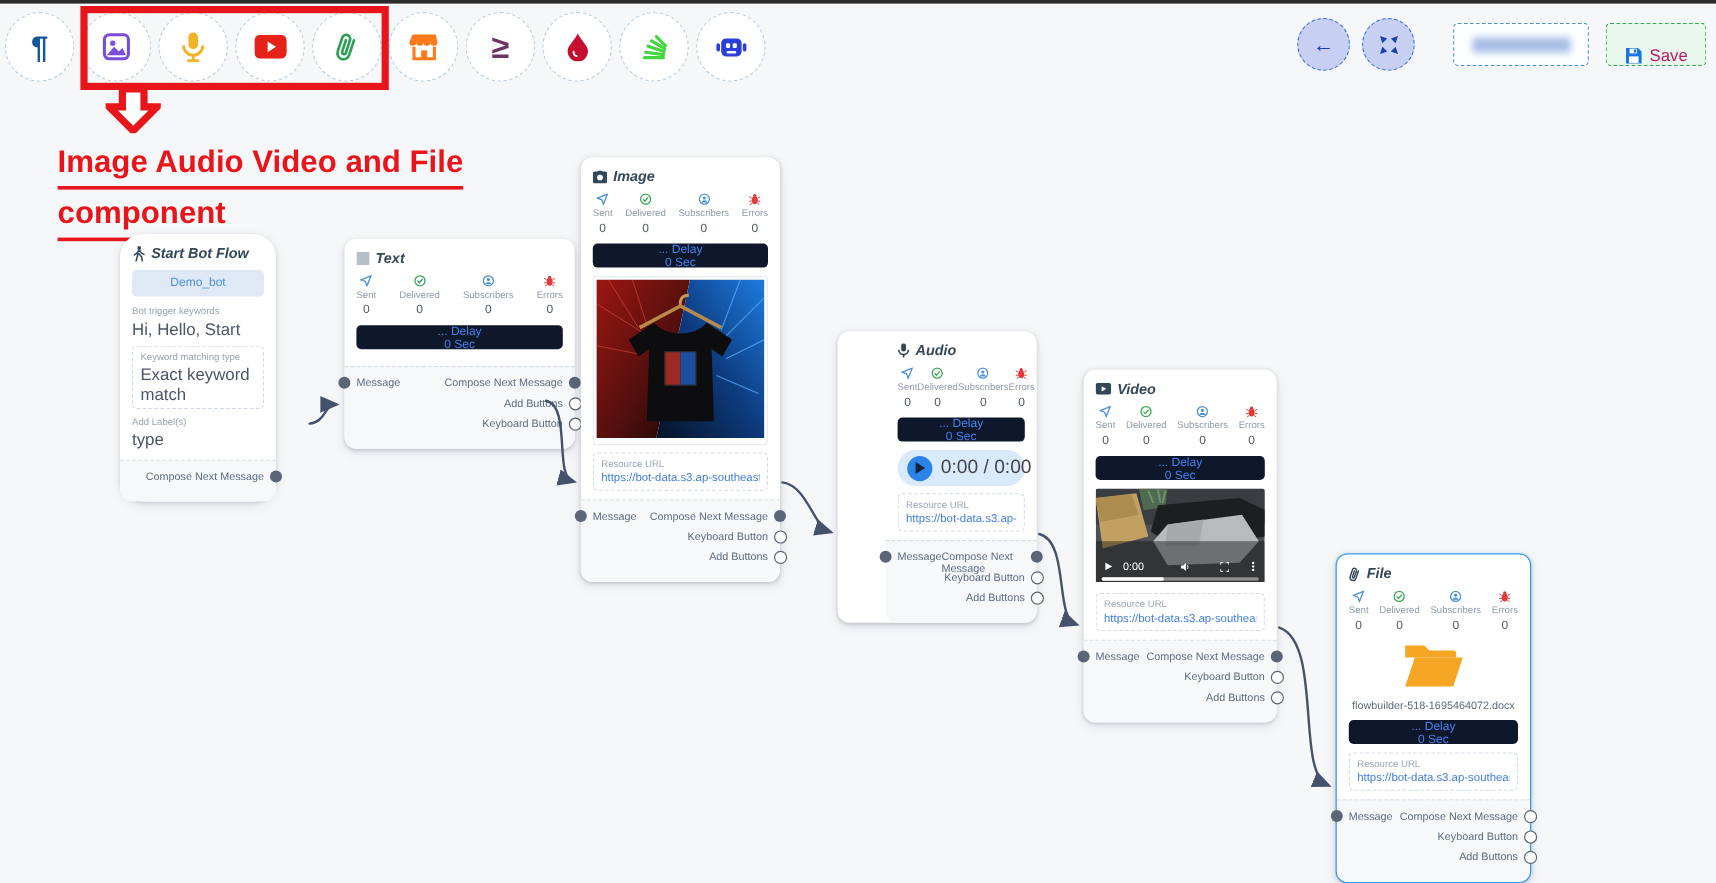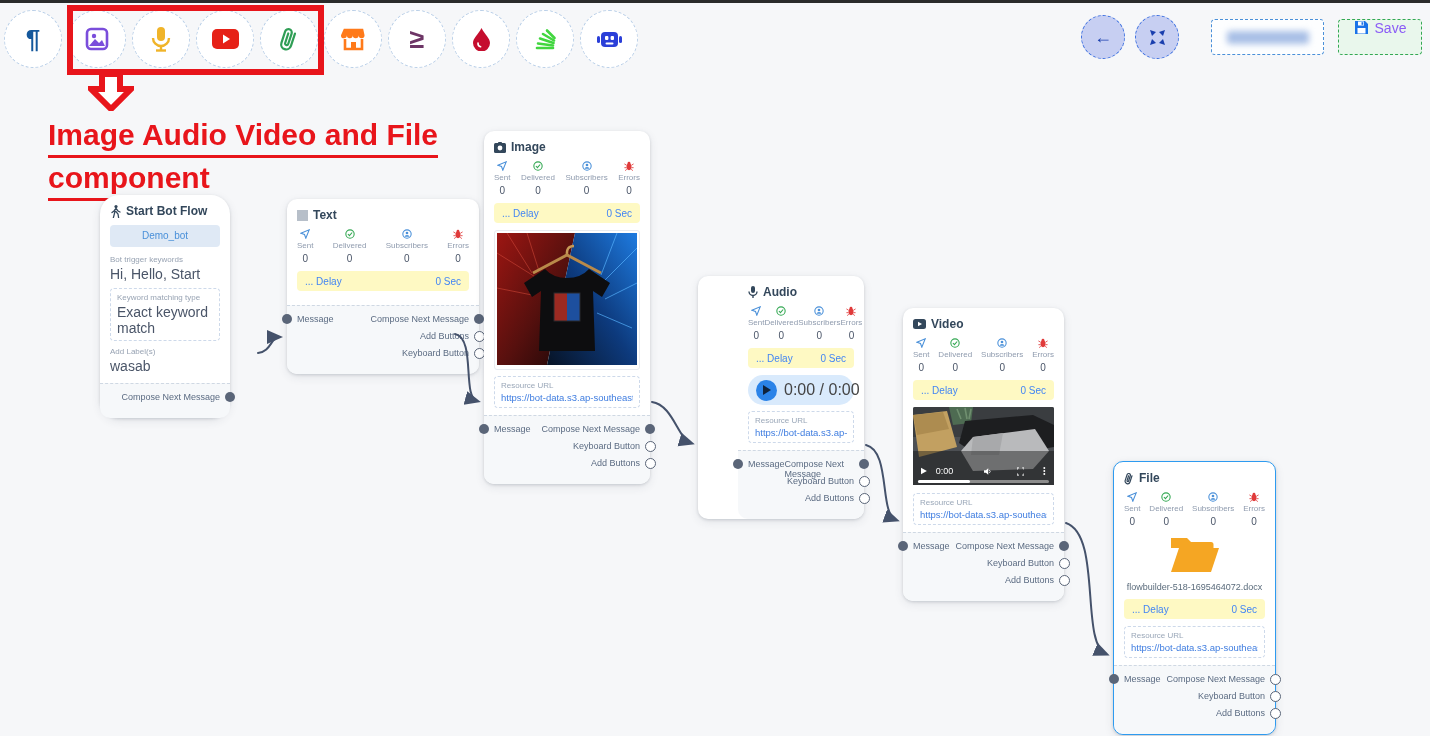--- a/index.html
+++ b/index.html
@@ -27,53 +27,53 @@
   }
   .blur-btn {
     position:absolute; left:1211px; top:16px; width:113px; height:36px;
     background:#fdfeff; border:1.5px dashed #4a90d9; border-radius:4px;
     display:flex; align-items:center; justify-content:center; cursor:pointer;
   }
   .blur-bar { width:82px; height:13px; border-radius:3px; background:#a8bfe6; filter:blur(3px); }
   .save-btn {
     position:absolute; left:1338px; top:16px; width:84px; height:36px;
     background:#e9f7ec; border:1.5px dashed #34a853; border-radius:4px;
-    display:flex; align-items:flex-start; justify-content:center; gap:6px;
-    color:#8b5cf6; font-size:14px; cursor:pointer;
+    display:flex; align-items:flex-end; justify-content:center; gap:6px;
+    color:#be185d; font-size:14px; cursor:pointer;
   }
   
   .red-rect {
     position:absolute; left:67px; top:2px; width:257px; height:70px;
     border:6px solid #e8151b; pointer-events:none;
   }
   .red-arrow { position:absolute; left:88px; top:70px; pointer-events:none; }
   .annot-text {
     position:absolute; left:48px; top:112px; color:#e8151b;
-    font-size:30px; font-weight:bold; line-height:39px; pointer-events:none;
+    font-size:26px; font-weight:bold; line-height:39px; pointer-events:none;
   }
   .annot-text .ul { border-bottom:3px solid #e8151b; display:inline-block; padding-bottom:1px; }
   
   .node {
     position:absolute; background:#fff; border-radius:10px;
     box-shadow:0 1px 3px rgba(50,60,80,.18), 0 3px 10px rgba(50,60,80,.10);
     font-size:10px; color:#4a5568;
   }
   .node-body { padding:9px 10px 7px; }
   .node-title {
     display:flex; align-items:center; gap:5px;
-    font-size:12px; font-weight:bold; color:#33475b; margin-bottom:7px;
+    font-size:12px; font-weight:bold; color:#33475b; margin-bottom:7px;font-style:italic;
   }
   .stats { display:flex; justify-content:space-between; margin-bottom:7px; }
   .stat { text-align:center; }
   .stat-h { display:flex; align-items:center; gap:2px; font-size:8px; color:#8f9bae;flex-direction:column; }
   .stat-v { font-size:10px; color:#4a5568; margin-top:3px; }
   .delay {
-    background:#fef9c3; border-radius:4px; height:20px; padding:0 8px;
+    background:#0f172a; border-radius:4px; height:20px; padding:0 8px;
     display:flex; align-items:center; justify-content:space-between;
-    color:#4285f4; font-size:10px; margin-bottom:7px;
+    color:#4285f4; font-size:10px; margin-bottom:7px;flex-direction:column;
   }
   .msgbox {
     background:#e9f2fb; border-radius:4px; padding:6px 7px; font-size:9px;
     color:#5a6b7b; line-height:13px; word-break:break-all; margin-bottom:4px;
   }
   .resbox {
     border:1px dashed #cdd9ea; border-radius:4px; padding:4px 6px; margin-top:6px;
   }
   .resbox .rlabel { font-size:8px; color:#9aa7b8; margin-bottom:2px; }
   .resbox .rlink { font-size:9.5px; color:#3f7de0; white-space:nowrap; overflow:hidden; cursor:pointer; }
@@ -246,21 +246,21 @@
       <span>Start Bot Flow</span>
     </div>
     <div class="pill">Demo_bot</div>
     <div class="flabel">Bot trigger keywords</div>
     <div class="fvalue">Hi, Hello, Start</div>
     <div class="fbox">
       <div class="flabel">Keyword matching type</div>
       <div class="fvalue">Exact keyword match</div>
     </div>
     <div class="flabel">Add Label(s)</div>
-    <div class="fvalue" style="margin-bottom:2px">wasab</div>
+    <div class="fvalue" style="margin-bottom:2px">type</div>
   </div>
   <div class="node-footer">
     <div class="prow">
       <span>Compose Next Message</span>
       <span class="dot r"></span>
     </div>
   </div>
 </div>
 
 <div class="node" style="left:287px; top:196px; width:192px;">

